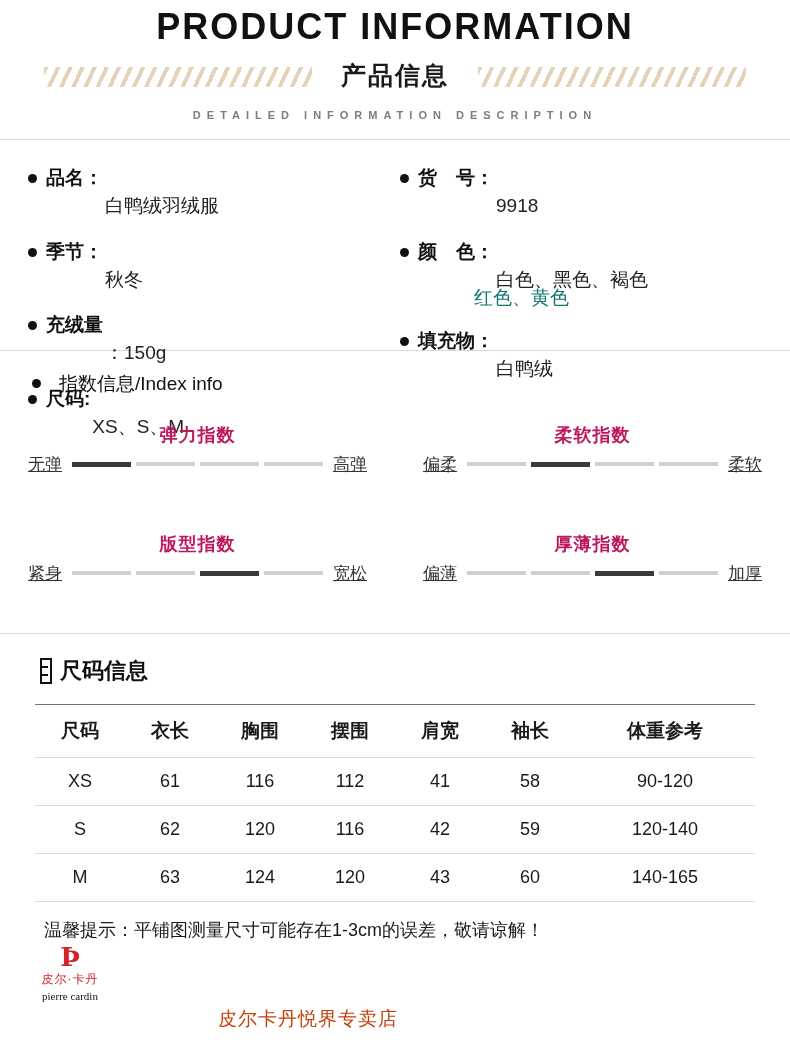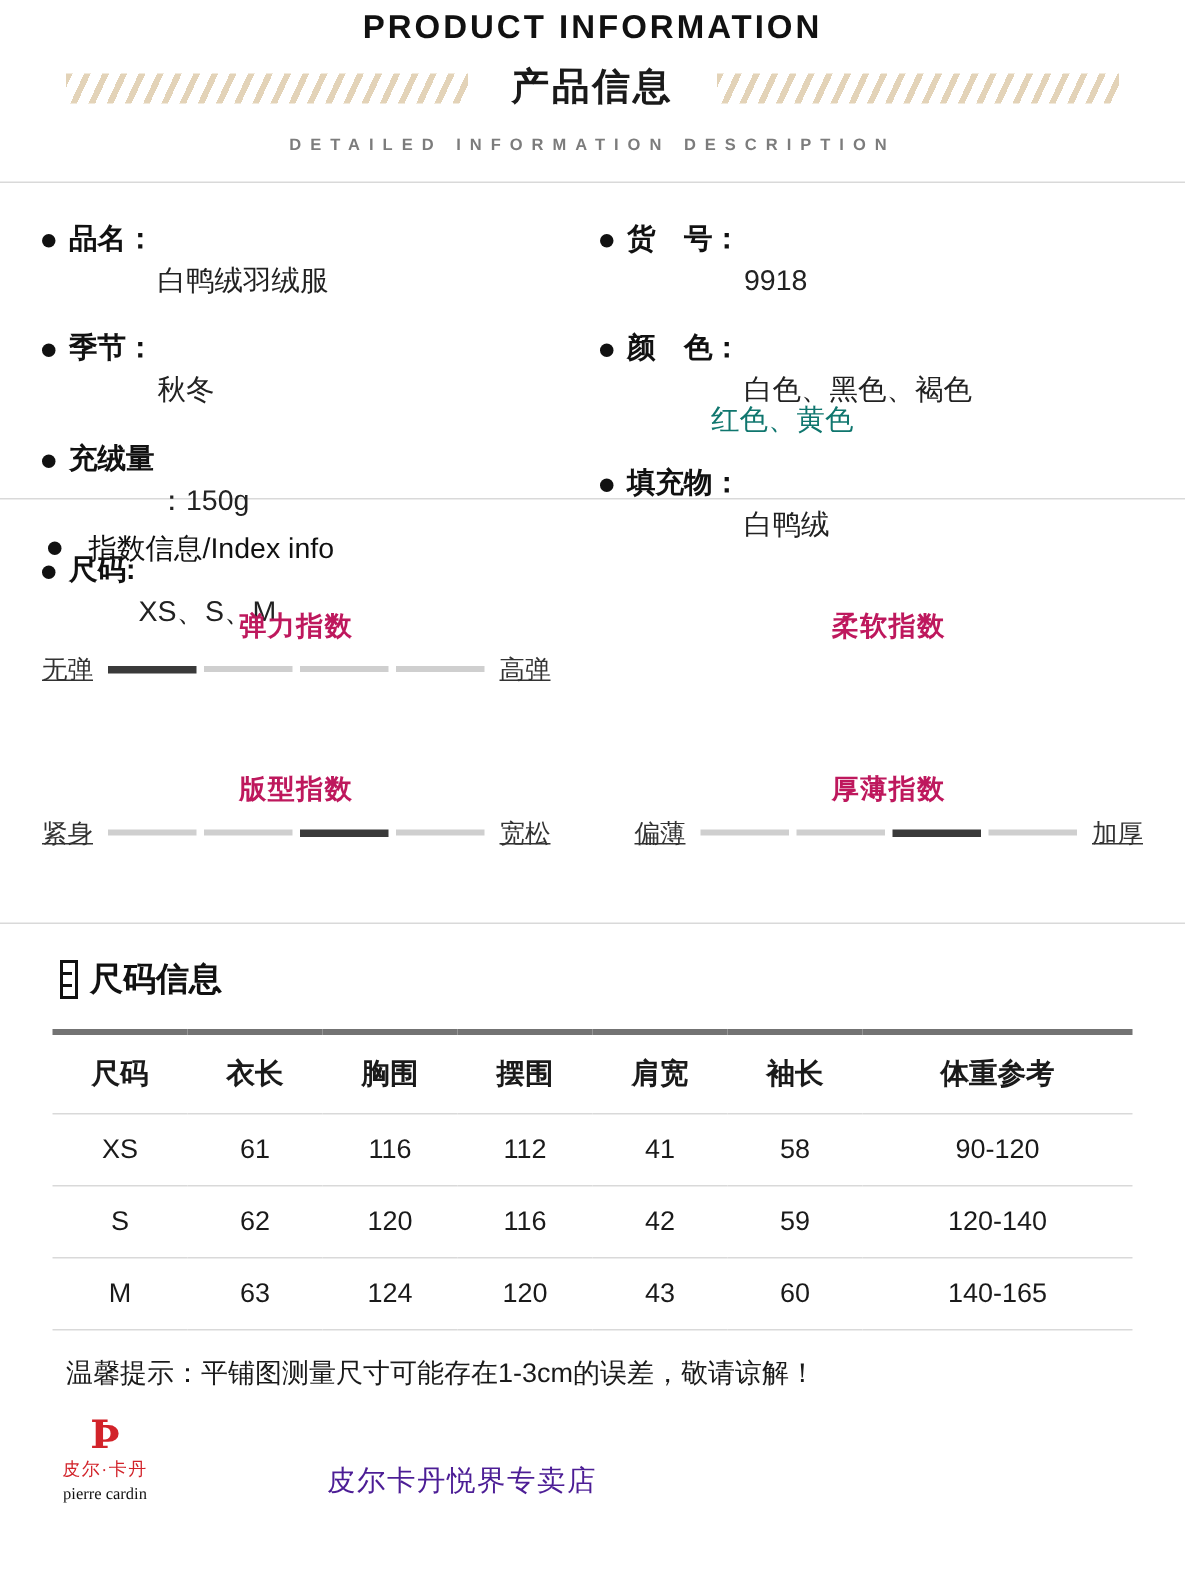--- a/index.html
+++ b/index.html
@@ -15,21 +15,21 @@
     color: #1a1a1a;
     overflow: hidden;
   }
 
   
   .header {
     padding-top: 4px;
     text-align: center;
   }
   .title-en {
-    font-size: 22px;
+    font-size: 36px;
     font-weight: bold;
     letter-spacing: 2px;
     color: #111;
     line-height: 1.3;
   }
   .title-row {
     position: relative;
     height: 44px;
     margin-top: 4px;
   }
@@ -223,39 +223,39 @@
     border-bottom: 1px solid #d9d9d9;
     font-weight: normal;
     color: #1a1a1a;
   }
   table.size-table thead th {
     font-weight: bold;
     font-size: 19px;
     border-bottom: 1px solid #d9d9d9;
   }
   table.size-table thead tr {
-    border-top: 4px solid #737373;
+    border-top: 1px solid #737373;
   }
   table.size-table tbody tr:last-child td {
     border-bottom: 1px solid #d9d9d9;
   }
 
   .tip {
     margin: 16px 0 0 44px;
     font-size: 18px;
     color: #1a1a1a;
   }
 
   
   .wm-text {
     position: absolute;
     left: 218px;
-    top: 974px;
+    top: 1006px;
     font-size: 19px;
-    color: #4c1d95;
+    color: #c2410c;
     letter-spacing: 1px;
     pointer-events: none;
   }
   .brand-logo {
     position: absolute;
     left: 22px;
     top: 944px;
     width: 96px;
     text-align: center;
   }
@@ -355,20 +355,30 @@
           <span class="seg on"></span>
           <span class="seg"></span>
           <span class="seg"></span>
           <span class="seg"></span>
         </span>
         <span class="index-end">高弹</span>
       </div>
     </div>
     <div class="index-cell">
       <div class="index-name">柔软指数</div>
+      <div class="index-bar-row">
+        <span class="index-end">偏柔</span>
+        <span class="bar">
+          <span class="seg"></span>
+          <span class="seg on"></span>
+          <span class="seg"></span>
+          <span class="seg"></span>
+        </span>
+        <span class="index-end">柔软</span>
+      </div>
     </div>
   </div>
 
   <div class="index-grid">
     <div class="index-cell">
       <div class="index-name">版型指数</div>
       <div class="index-bar-row">
         <span class="index-end">紧身</span>
         <span class="bar">
           <span class="seg"></span>

